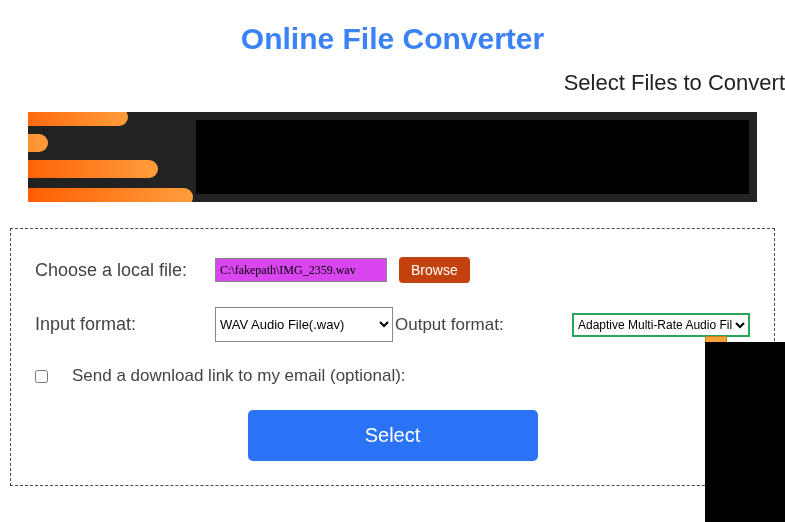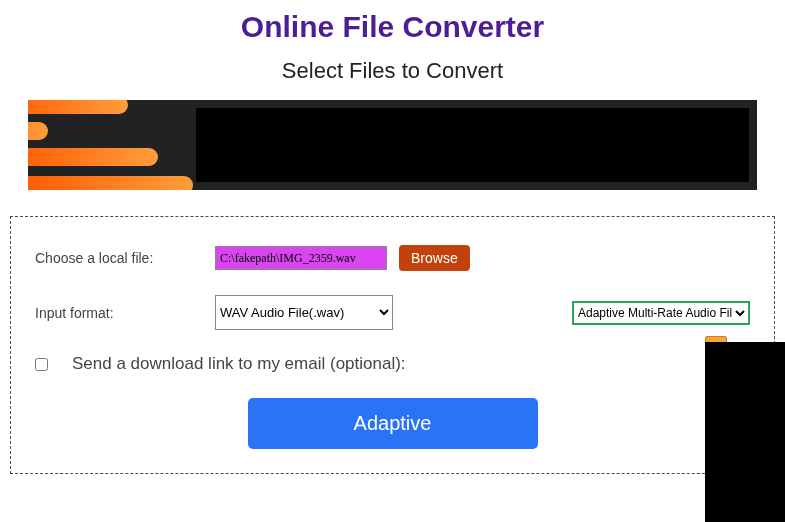--- a/index.html
+++ b/index.html
@@ -8,25 +8,25 @@
     background: #fff;
     width: 785px;
     height: 522px;
     overflow: hidden;
     position: relative;
   }
   .page-title {
     text-align: center;
     font-size: 30px;
     font-weight: 700;
-    color: #4c1d95;
-    margin-top: 10px;
+    color: #3b82f6;
+    margin-top: 22px;
   }
   .page-subtitle {
-    text-align: center;
+    text-align: right;
     font-size: 22px;
     font-weight: 400;
     color: #222;
     margin-top: 14px;
   }
   .banner {
     margin: 16px 28px 0 28px;
     height: 90px;
     background: #222;
     position: relative;
@@ -57,21 +57,21 @@
     padding: 28px 24px 24px 24px;
     position: relative;
   }
   .row {
     display: flex;
     align-items: center;
     margin-bottom: 24px;
   }
   .label {
     width: 180px;
-    font-size: 14px;
+    font-size: 18px;
     color: #444;
   }
   .file-input {
     width: 172px;
     height: 24px;
     font-size: 12px;
     padding: 2px 4px;
     border: 1px solid #888;
     background: #d946ef;
     font-family: Liberation Serif, serif;
@@ -178,30 +178,31 @@
     <div class="label">Choose a local file:</div>
     <input type="text" class="file-input" value="C:\fakepath\IMG_2359.wav" style="">
     <button class="browse-btn">Browse</button>
   </div>
 
   <div class="row">
     <div class="label">Input format:</div>
     <select class="select">
       <option>WAV Audio File(.wav)</option>
     </select>
+    <div class="output-label">Output format:</div>
     <select class="output-select">
       <option>Adaptive Multi-Rate Audio File(.amr)</option>
     </select>
   </div>
 
   <div class="email-row">
     <input type="checkbox" id="emailchk" style="">
     <label for="emailchk">Send a download link to my email (optional):</label>
   </div>
 
   <div class="convert-row">
-    <button class="convert-btn">Adaptive</button>
+    <button class="convert-btn">Select</button>
   </div>
 
 </div>
 
 <div class="orange-tab"></div>
 <div class="overlay-black"></div>
 
 </body></html>

